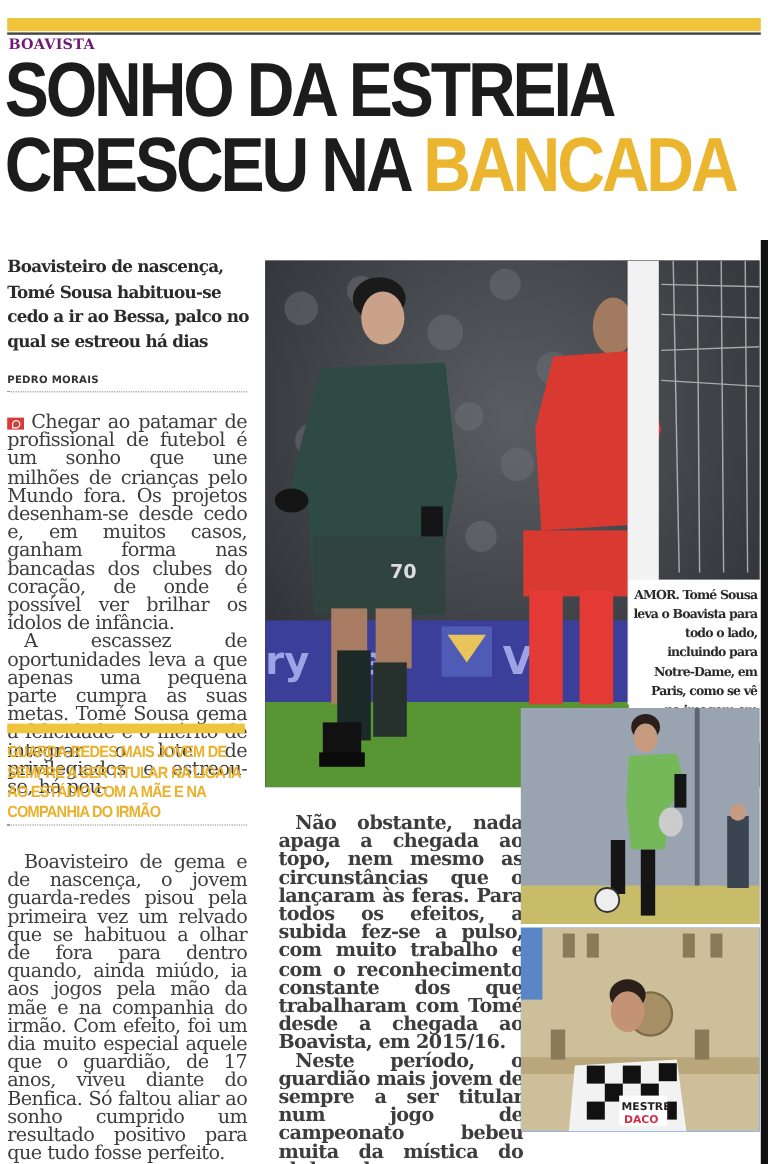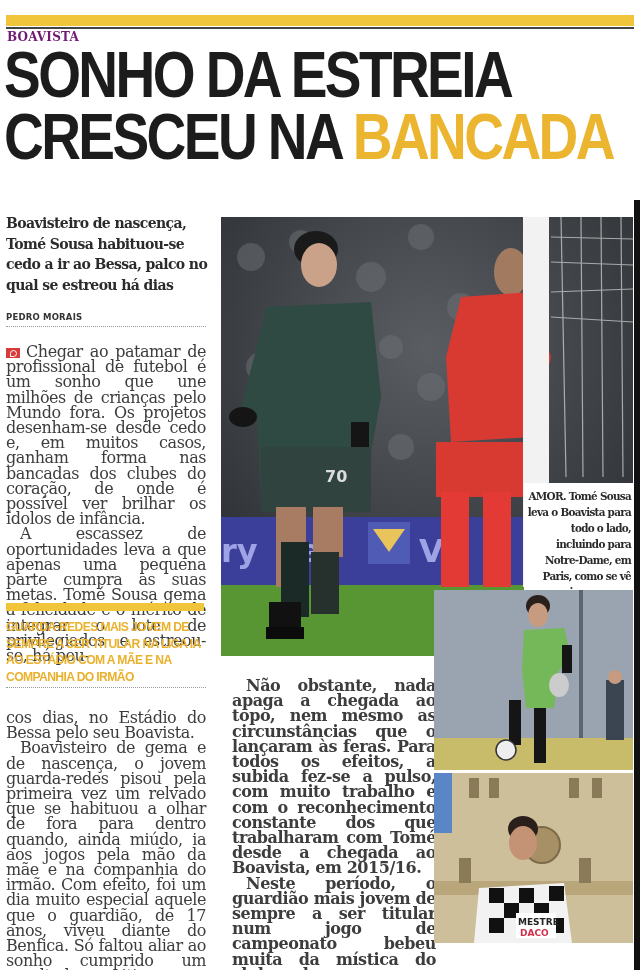--- a/index.html
+++ b/index.html
@@ -57,21 +57,20 @@
 <div class="body-col" style="left:6px; top:344px; width:200px;">
   <p class="first"><span class="rbadge"></span><span>Chegar ao patamar de profissional de futebol é um sonho que une milhões de crianças pelo Mundo fora. Os projetos desenham-se desde cedo e, em muitos casos, ganham forma nas bancadas dos clubes do coração, de onde é possível ver brilhar os ídolos de infância.</span></p>
   <p>A escassez de oportunidades leva a que apenas uma pequena parte cumpra as suas metas. Tomé Sousa gema a felicidade e o mérito de integrar o lote de privilegiados e estreou-se, há pou-</p>
 </div>
 
 <div class="pull-bar"></div>
 <div class="pullquote">GUARDA-REDES MAIS JOVEM DE SEMPRE A SER TITULAR NA LIGA IA AO ESTÁDIO COM A MÃE E NA COMPANHIA DO IRMÃO</div>
 <div class="dots" style="top:687px;"></div>
 
 <div class="body-col" style="left:6px; top:710px; width:200px;">
-  <p class="first">cos dias, no Estádio do Bessa pelo seu Boavista.</p>
   <p>Boavisteiro de gema e de nascença, o jovem guarda-redes pisou pela primeira vez um relvado que se habituou a olhar de fora para dentro quando, ainda miúdo, ia aos jogos pela mão da mãe e na companhia do irmão. Com efeito, foi um dia muito especial aquele que o guardião, de 17 anos, viveu diante do Benfica. Só faltou aliar ao sonho cumprido um resultado positivo para que tudo fosse perfeito.</p>
 </div>
 
 <div class="body-col" style="left:232px; top:678px; width:204px;font-weight:bold;">
   <p>Não obstante, nada apaga a chegada ao topo, nem mesmo as circunstâncias que o lançaram às feras. Para todos os efeitos, a subida fez-se a pulso, com muito trabalho e com o reconhecimento constante dos que trabalharam com Tomé desde a chegada ao Boavista, em 2015/16.</p>
   <p><span>Neste período, o guardião mais jovem de sempre a ser titular num jogo de campeonato bebeu muita da mística do clube, algo que espera usar a seu favor para ir crescendo e ganhando nome no clube. As pedras estão lançadas para o futuro.</span><span class="endmark"></span></p>
 </div>
 
 <div class="photo photo-main">
   <svg width="412" height="439" viewBox="0 0 412 439" xmlns="http://www.w3.org/2000/svg">

